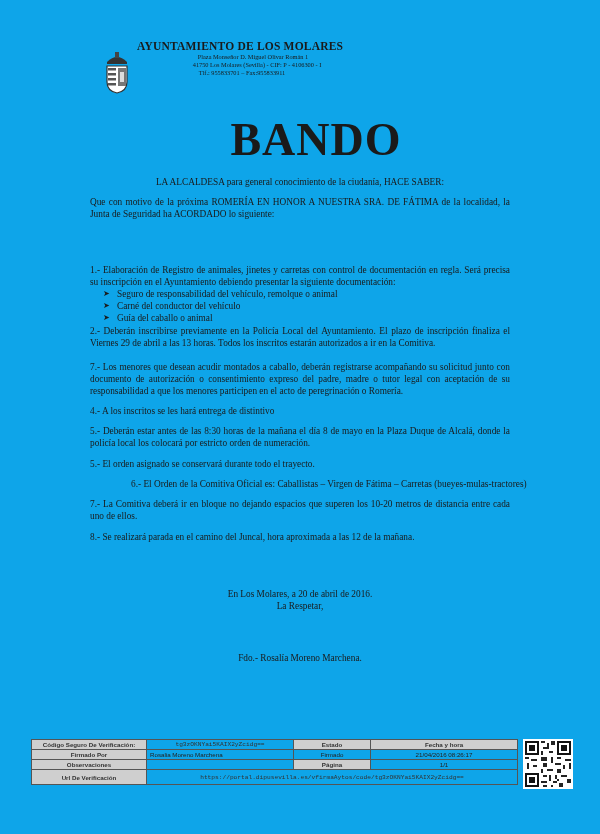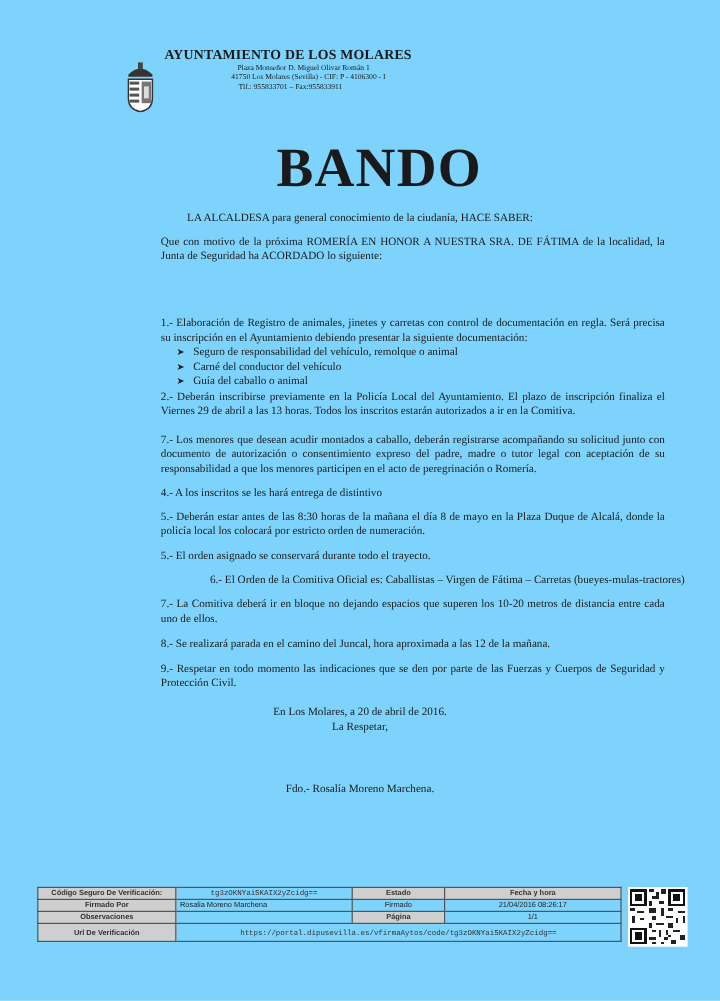--- a/index.html
+++ b/index.html
@@ -1,32 +1,32 @@
 <!DOCTYPE html>
 <html><head>
 <meta charset="utf-8">
 <style>
   html, body { margin:0; padding:0; background:#ffffff; }
   body { width:600px; height:834px; position:relative; overflow:hidden;
          font-family:"Liberation Serif", serif; color:#1a1a1a; }
-  .page { position:absolute; inset:0; background:#7dd3fc; }
+  .page { position:absolute; inset:0; background:#0ea5e9; }
 
   
   .crest { position:absolute; left:104px; top:50px; width:26px; height:44px; }
   .org { position:absolute; left:137px; top:40px; width:240px; }
   .org-name { font-weight:bold; font-size:11.5px; letter-spacing:0.2px; white-space:nowrap; }
   .org-line { font-size:6.3px; line-height:8.2px; text-align:center; white-space:nowrap; }
   .org-addr { margin-left:-8px; margin-top:1px; }
 
   .title { position:absolute; left:0; right:0; top:113px; text-align:center;
            font-weight:bold; font-size:46px; letter-spacing:1px;padding-left:32px; }
 
   .body-txt { position:absolute; font-size:9.3px; line-height:12px; }
   .center { text-align:center; }
-  .para { position:absolute; left:90px; width:420px; font-size:9.3px; line-height:12px; text-align:justify;margin-left:44px; }
+  .para { position:absolute; left:90px; width:420px; font-size:9.3px; line-height:12px; text-align:justify; }
   .bullets { margin:0; padding:0; list-style:none; }
   .bullets li { position:relative; padding-left:27px; }
   .bullets li .arrow { position:absolute; left:13px; top:0; font-size:8px; }
 
   
   .verif { position:absolute; left:31px; top:739px; width:487px; border-collapse:collapse;
            font-family:"Liberation Sans", sans-serif; font-size:6.2px; }
   .verif td { border:1px solid #555; height:9px; padding:0 3px; white-space:nowrap; }
   .lbl { background:#cfcfcf; text-align:center; font-weight:bold; color:#333; }
   .mono { font-family:"Liberation Mono", monospace; text-align:center; color:#333; }
@@ -74,21 +74,20 @@
   </div>
 
   <div class="para" style="top:325px;">2.- Deberán inscribirse previamente en la Policía Local del Ayuntamiento. El plazo de inscripción finaliza el Viernes 29 de abril a las 13 horas. Todos los inscritos estarán autorizados a ir en la Comitiva.</div>
   <div class="para" style="top:361px;">7.- Los menores que desean acudir montados a caballo, deberán registrarse acompañando su solicitud junto con documento de autorización o consentimiento expreso del padre, madre o tutor legal con aceptación de su responsabilidad a que los menores participen en el acto de peregrinación o Romería.</div>
   <div class="para" style="top:405px;">4.- A los inscritos se les hará entrega de distintivo</div>
   <div class="para" style="top:425px;">5.- Deberán estar antes de las 8:30 horas de la mañana el día 8 de mayo en la Plaza Duque de Alcalá, donde la policía local los colocará por estricto orden de numeración.</div>
   <div class="para" style="top:458px;">5.- El orden asignado se conservará durante todo el trayecto.</div>
   <div class="para" style="top:478px;padding-left:41px;">6.- El Orden de la Comitiva Oficial es: Caballistas – Virgen de Fátima – Carretas (bueyes-mulas-tractores)</div>
   <div class="para" style="top:498px;">7.- La Comitiva deberá ir en bloque no dejando espacios que superen los 10-20 metros de distancia entre cada uno de ellos.</div>
   <div class="para" style="top:531px;">8.- Se realizará parada en el camino del Juncal, hora aproximada a las 12 de la mañana.</div>
-  <div class="para" style="top:552px;">9.- Respetar en todo momento las indicaciones que se den por parte de las Fuerzas y Cuerpos de Seguridad y Protección Civil.</div>
 
   <div class="body-txt center" style="left:0; right:0; top:588px;">
     <div>En Los Molares, a 20 de abril de 2016.</div>
     <div>La Respetar,</div>
   </div>
   <div class="body-txt center" style="left:0; right:0; top:652px;">Fdo.- Rosalía Moreno Marchena.</div>
 
   <table class="verif">
     <tbody>
         <tr>

